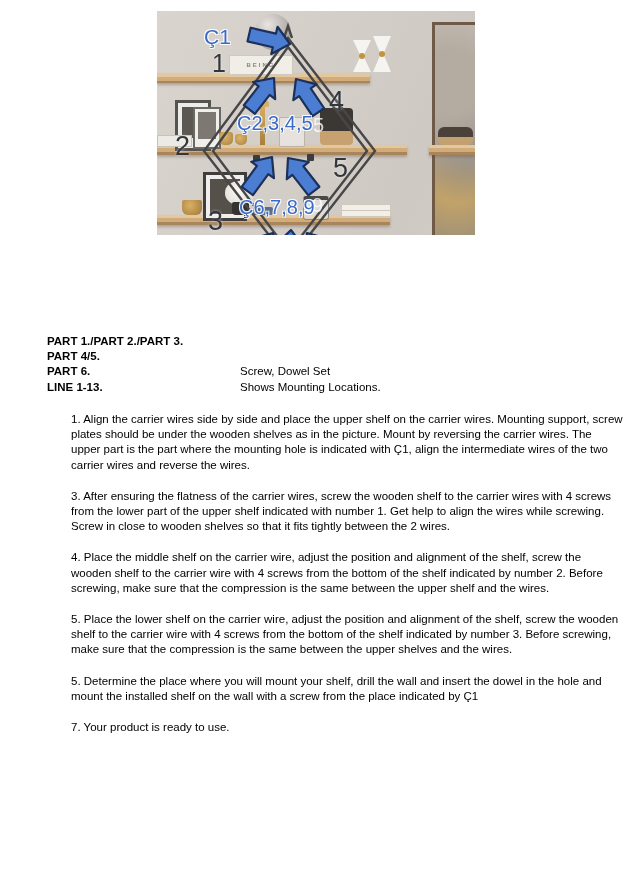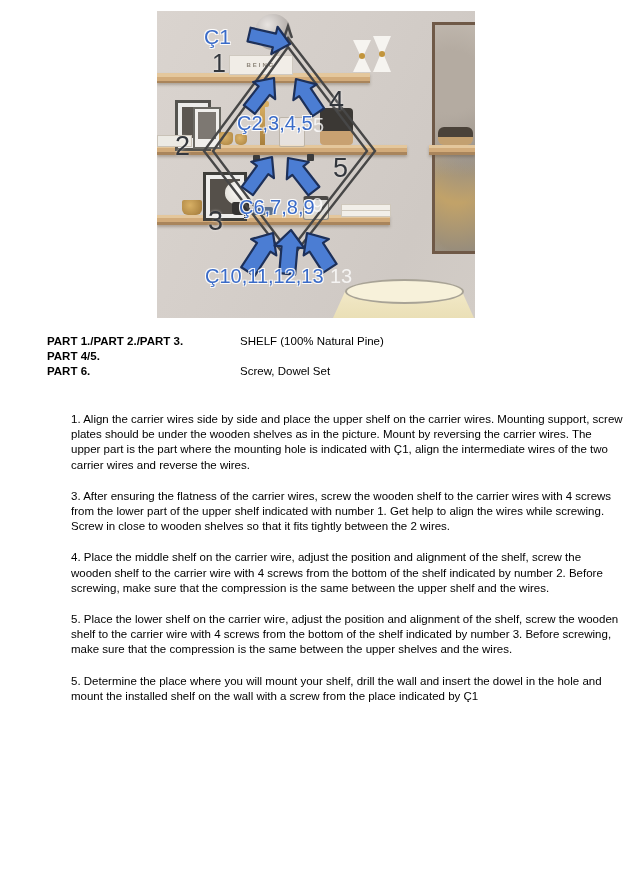--- a/index.html
+++ b/index.html
@@ -4,21 +4,21 @@
 <style>
   html,body{margin:0;padding:0;}
   body{
     width:630px;height:870px;background:#ffffff;position:relative;overflow:hidden;
     font-family:"Liberation Sans","DejaVu Sans",sans-serif;color:#000;
   }
   .page{position:absolute;inset:0;background:#fff;}
 
   
   .photo{
-    position:absolute;left:157px;top:11px;width:318px;height:307px;overflow:hidden;
+    position:absolute;left:157px;top:11px;width:318px;height:224px;overflow:hidden;
     background:linear-gradient(115deg,#dad4cf 0%,#d4cec9 45%,#cfc9c4 78%,#d2ccc6 100%);
   }
   .painting{
     position:absolute;left:275px;top:11px;width:46px;height:226px;
     border-left:3px solid #6f5947;border-top:3px solid #6f5947;border-bottom:3px solid #6f5947;
     background:
       radial-gradient(circle at 35% 25%,#b4aba1 0 18%,rgba(180,171,161,0) 55%),
       radial-gradient(circle at 70% 50%,#958e86 0 16%,rgba(149,142,134,0) 55%),
       radial-gradient(circle at 45% 72%,#c1a269 0 10%,rgba(193,162,105,0) 45%),
       radial-gradient(circle at 60% 88%,#8e8880 0 14%,rgba(142,136,128,0) 50%),
@@ -191,32 +191,36 @@
     <div class="lbl lbl-ghost" style="left:155px;top:184px;">9</div>
     <div class="lbl lbl-blue" style="left:82px;top:186px;">Ç6,7,8,9</div>
     <div class="lbl lbl-dark" style="left:51px;top:197px;">3</div>
     <div class="lbl lbl-ghost" style="left:173px;top:255px;">13</div>
     <div class="lbl lbl-blue" style="left:48px;top:255px;">Ç10,11,12,13</div>
   </div>
 
   <div class="parts">
     <div class="part-row">
       <span class="part-label">PART 1./PART 2./PART 3.</span>
-      <span class="part-desc">SHELF (100% Natural Pine)</span>
     </div>
     <div class="part-row">
       <span class="part-label">PART 4/5.</span>
     </div>
     <div class="part-row">
       <span class="part-label">PART 6.</span>
       <span class="part-desc">Screw, Dowel Set</span>
+    </div>
+    <div class="part-row">
+      <span class="part-label">LINE 1-13.</span>
+      <span class="part-desc">Shows Mounting Locations.</span>
     </div>
   </div>
 
   <div class="instructions">
     <p>1. Align the carrier wires side by side and place the upper shelf on the carrier wires. Mounting support, screw plates should be under the wooden shelves as in the picture. Mount by reversing the carrier wires. The upper part is the part where the mounting hole is indicated with Ç1, align the intermediate wires of the two carrier wires and reverse the wires.</p>
     <p>3. After ensuring the flatness of the carrier wires, screw the wooden shelf to the carrier wires with 4 screws from the lower part of the upper shelf indicated with number 1. Get help to align the wires while screwing. Screw in close to wooden shelves so that it fits tightly between the 2 wires.</p>
     <p>4. Place the middle shelf on the carrier wire, adjust the position and alignment of the shelf, screw the wooden shelf to the carrier wire with 4 screws from the bottom of the shelf indicated by number 2. Before screwing, make sure that the compression is the same between the upper shelf and the wires.</p>
     <p>5. Place the lower shelf on the carrier wire, adjust the position and alignment of the shelf, screw the wooden shelf to the carrier wire with 4 screws from the bottom of the shelf indicated by number 3. Before screwing, make sure that the compression is the same between the upper shelves and the wires.</p>
     <p>5. Determine the place where you will mount your shelf, drill the wall and insert the dowel in the hole and mount the installed shelf on the wall with a screw from the place indicated by Ç1</p>
+    <p>7. Your product is ready to use.</p>
   </div>
 
 </div>
 
 </body></html>

